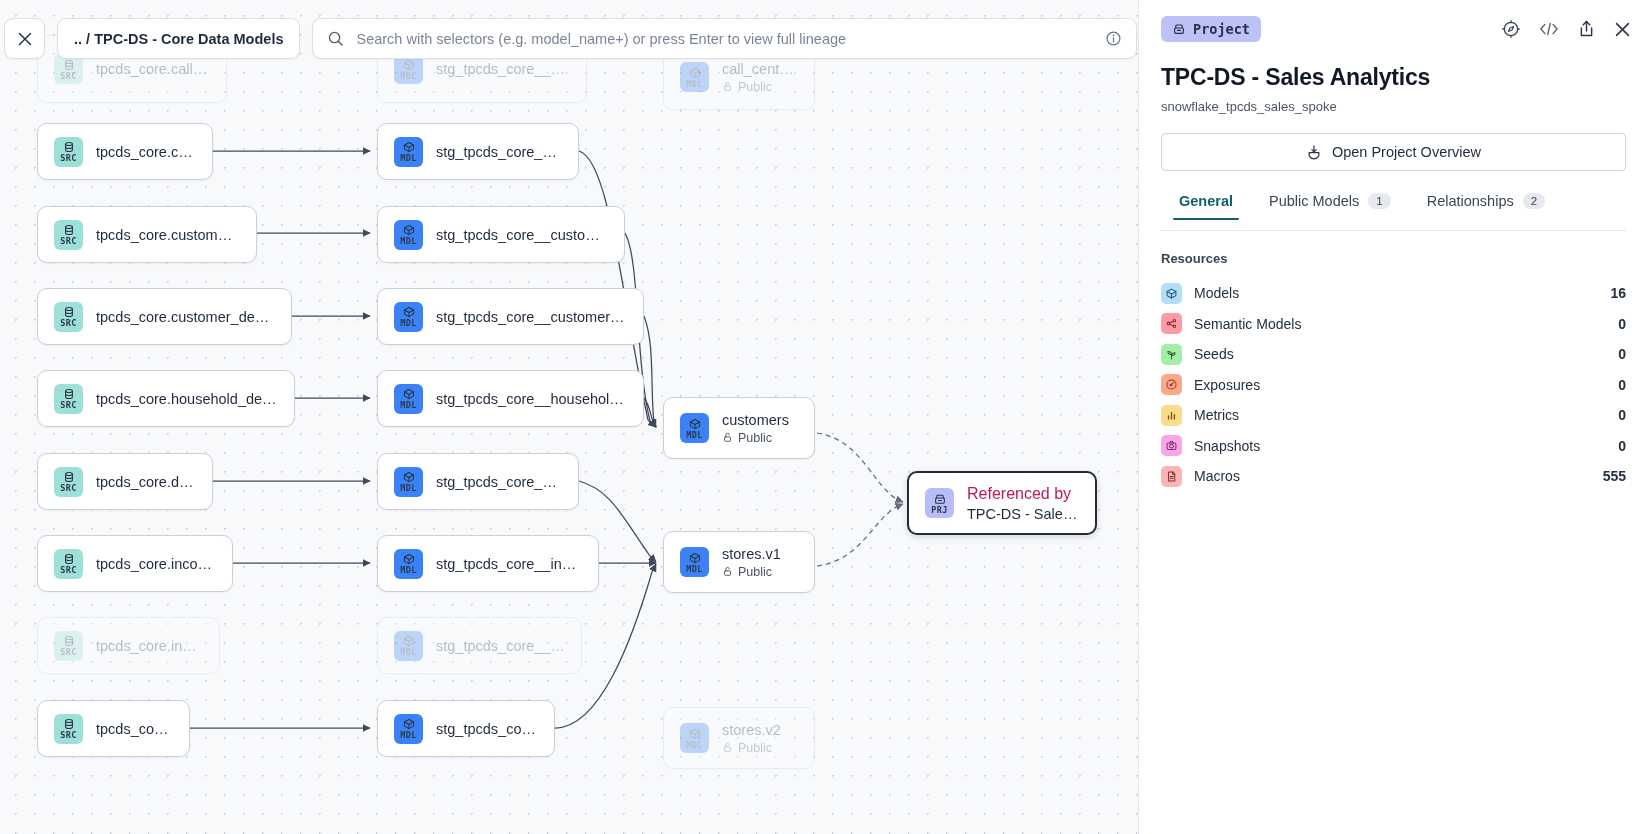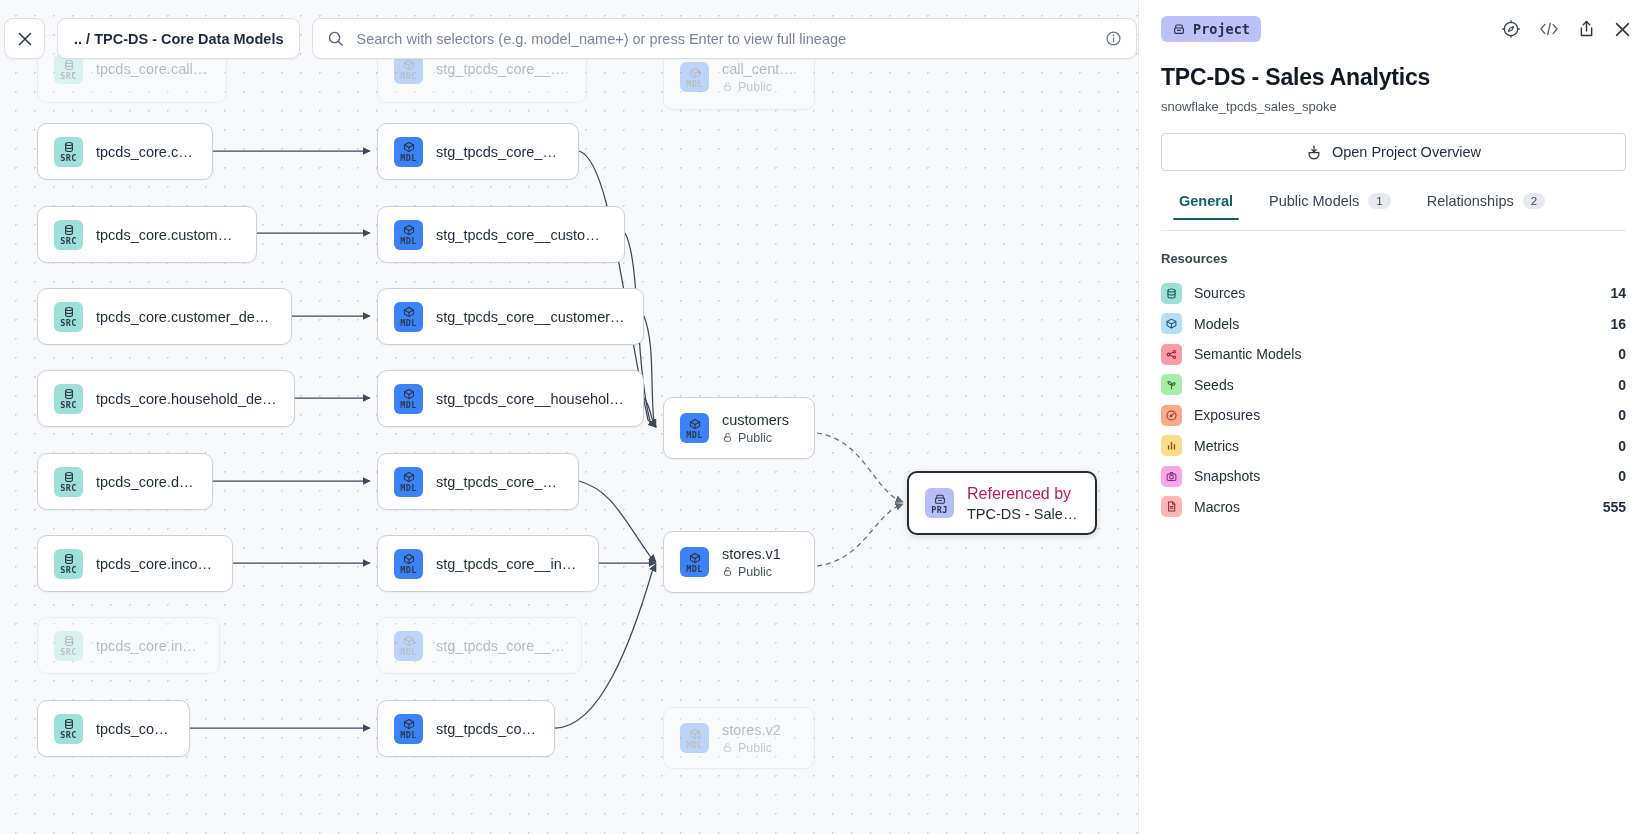--- a/index.html
+++ b/index.html
@@ -665,31 +665,20 @@
         </div>
         <div class="tab">
           <span>Relationships</span>
           <span class="cnt">2</span>
         </div>
       </div>
 
     <div class="res-title">Resources</div>
     <div class="res-list" id="res-list">
         <div class="res-row">
-          <span class="res-ico" style="background:#9ce0d8">
-            <svg width="13" height="13" viewBox="0 0 16 16" fill="none" stroke="#1c5f58" stroke-width="1.25" stroke-linecap="round" stroke-linejoin="round">
-              <ellipse cx="8" cy="4.3" rx="4.4" ry="1.9"></ellipse>
-              <path d="M3.6,4.3 L3.6,11.7 A4.4,1.9 0 0 0 12.4,11.7 L12.4,4.3"></path>
-              <path d="M3.6,8 A4.4,1.9 0 0 0 12.4,8"></path>
-            </svg>
-          </span>
-          <span class="res-name">Sources</span>
-          <span class="res-count">14</span>
-        </div>
-        <div class="res-row">
           <span class="res-ico" style="background:#b4def8">
             <svg width="13" height="13" viewBox="0 0 16 16" fill="none" stroke="#1f5673" stroke-width="1.25" stroke-linecap="round" stroke-linejoin="round">
               <path d="M8,2.6 L13.4,5.6 L13.4,10.6 L8,13.6 L2.6,10.6 L2.6,5.6 z"></path>
               <path d="M2.7,5.7 L8,8.6 L13.3,5.7"></path>
               <path d="M8,8.6 L8,13.5"></path>
             </svg>
           </span>
           <span class="res-name">Models</span>
           <span class="res-count">16</span>
         </div>

